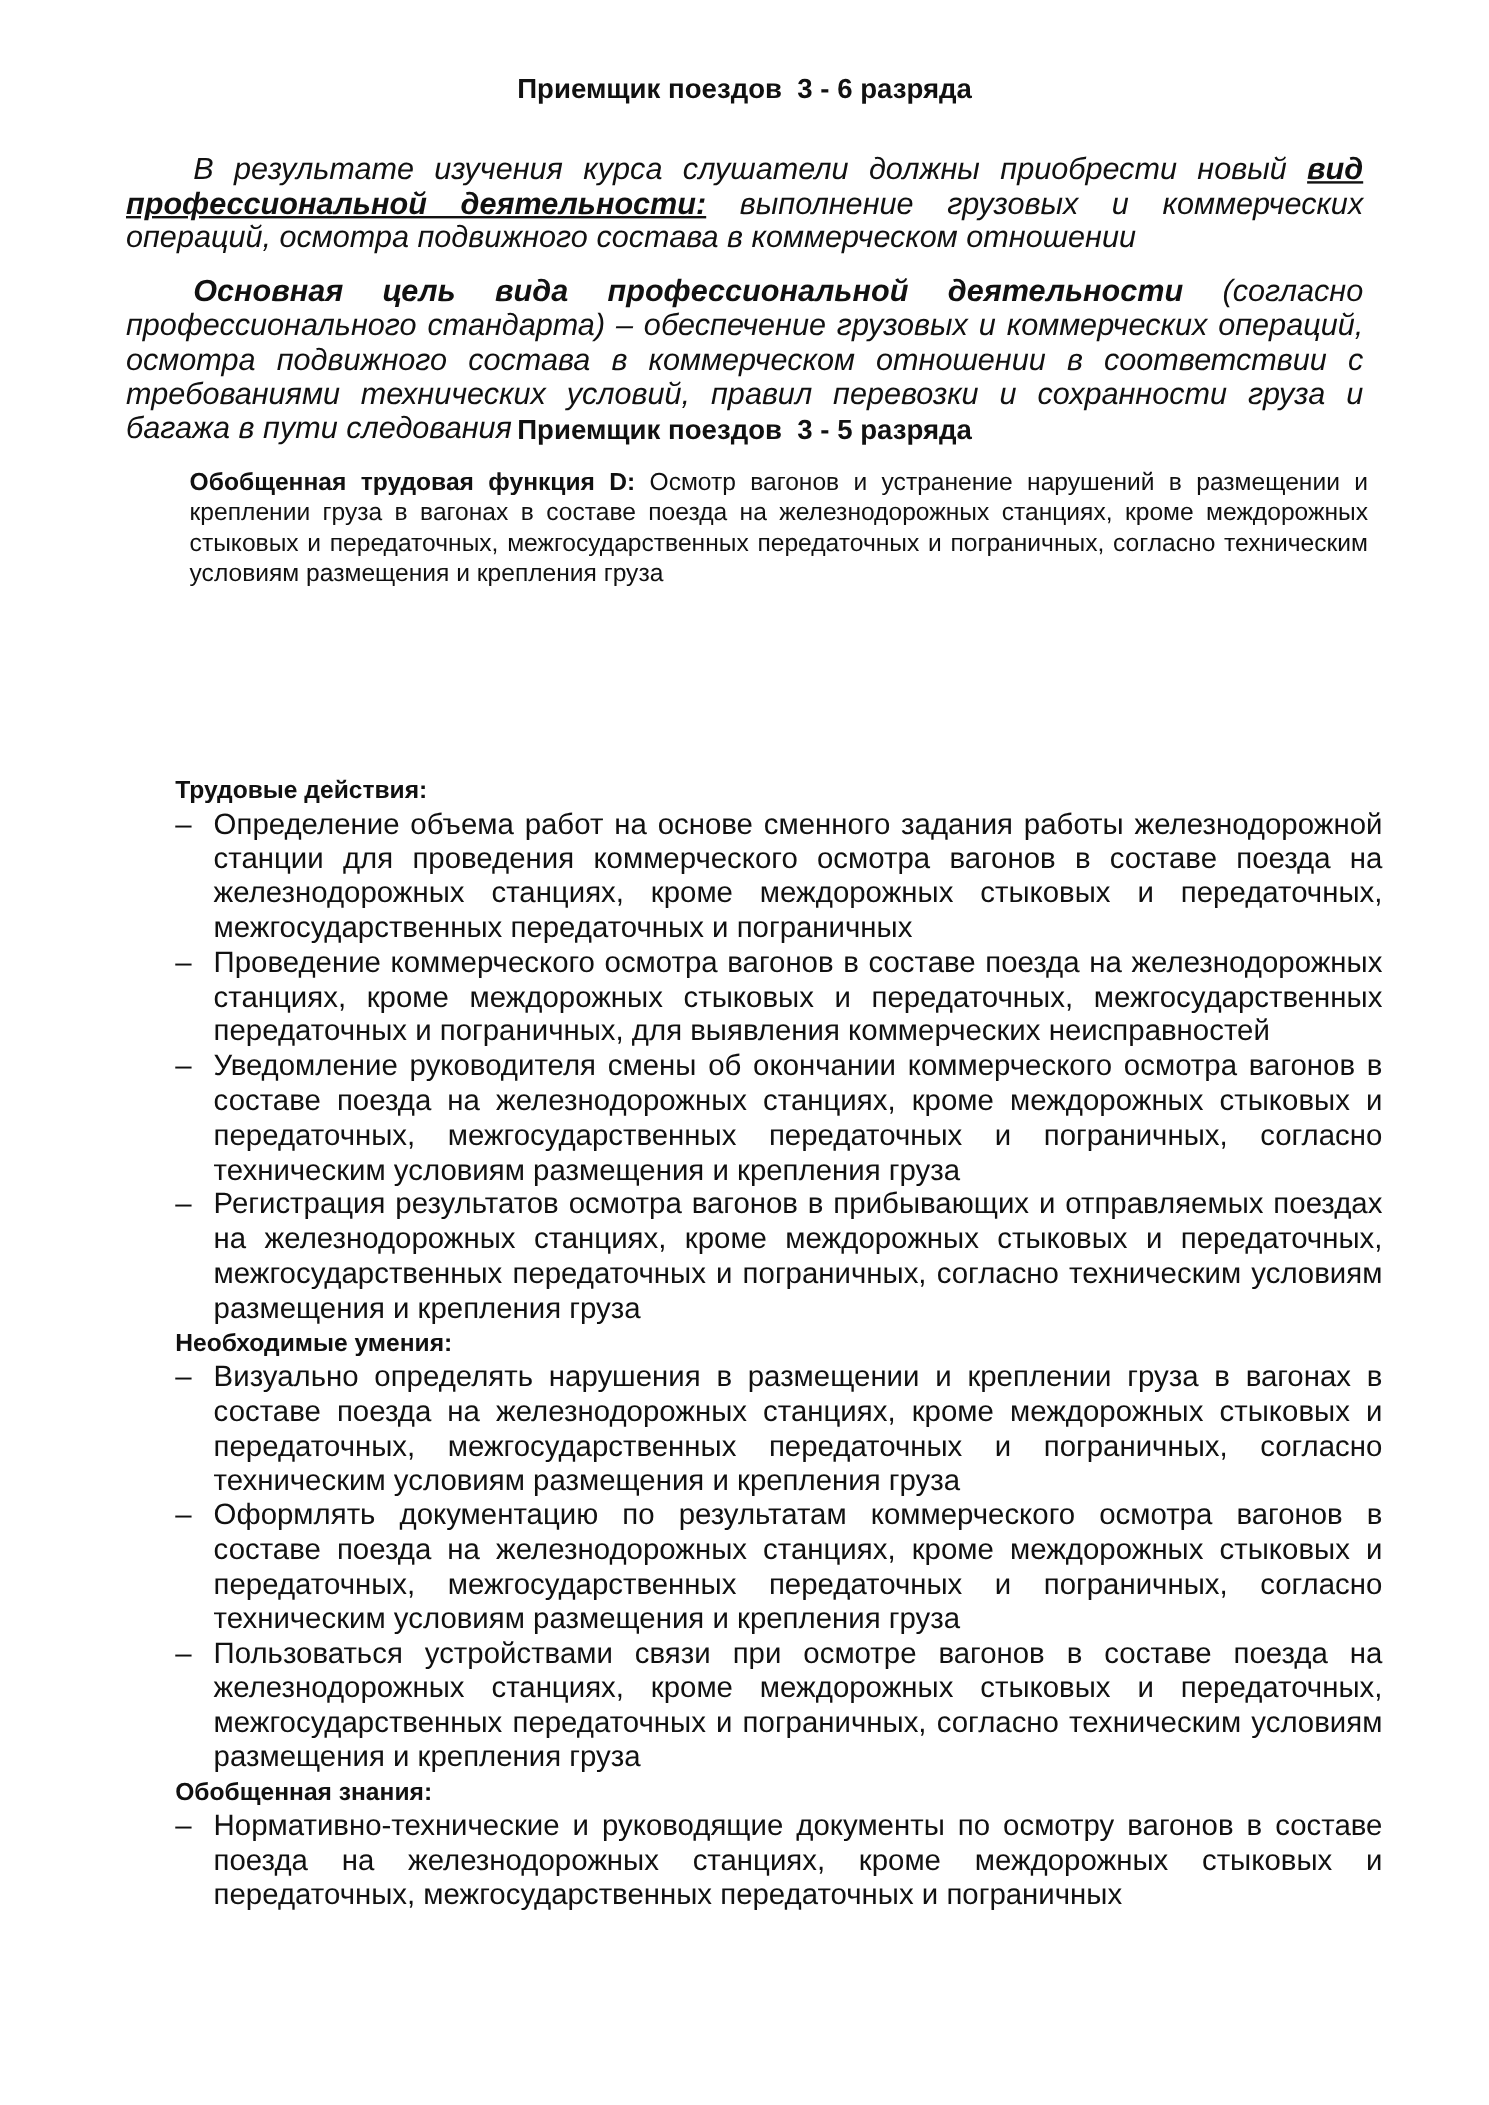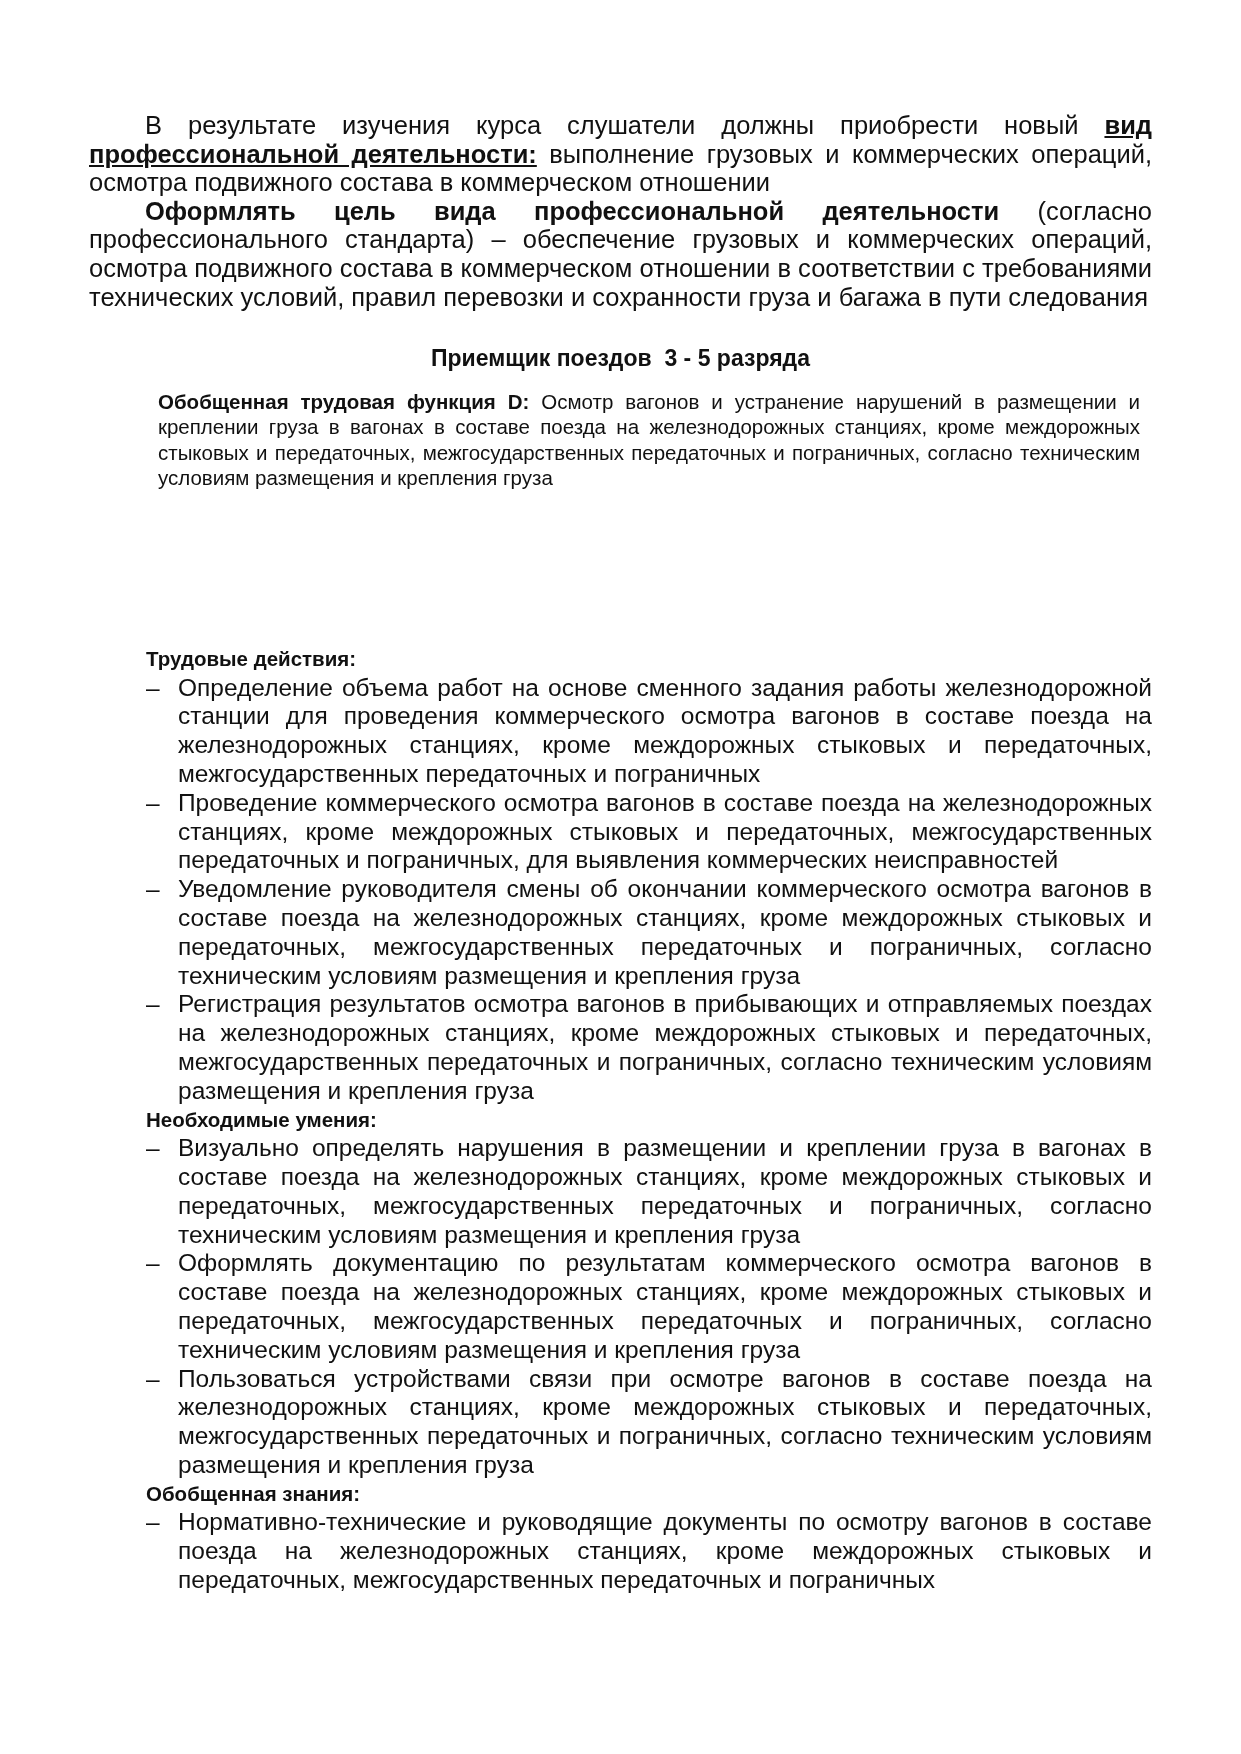--- a/index.html
+++ b/index.html
@@ -3,41 +3,42 @@
 <meta charset="utf-8">
 <style>
   html, body { margin: 0; padding: 0; background: #ffffff; }
   body { width: 1241px; height: 1754px; position: relative; overflow: hidden;
          font-family: "Liberation Sans", sans-serif; color: #111111; }
   .page { position: absolute; left: 0; top: 0; width: 1241px; height: 1754px; background: #fff; }
   .title { position: absolute; left: 0; width: 1241px; text-align: center;
            font-weight: bold; font-size: 23px; line-height: 28px; white-space: pre; }
   .intro { position: absolute; left: 89px; width: 1063px; font-size: 25.5px; line-height: 28.6px;
            text-align: justify; }
-  .intro p { margin: 0; text-indent: 56px; }
+  .intro p { margin: 16px; text-indent: 56px; font-style: italic; }
   .u { text-decoration: underline; font-weight: bold; text-indent: 0; }
   .b { font-weight: bold; }
   .block { position: absolute; left: 146px; width: 1006px; }
   .small { font-size: 20.5px; line-height: 25.3px; text-align: justify; }
   .small p { margin: 12px; }
   .head { font-weight: bold; font-size: 20.5px; line-height: 28.6px; }
   .list { margin: 0; padding: 0; list-style: none; }
   .list li { position: relative; padding-left: 32px; font-size: 24.5px; line-height: 28.8px;
              text-align: justify; }
   .list li .dash { position: absolute; left: 0; top: 0; }
 </style>
 </head>
 <body>
 
 <div class="page">
 
+  <div class="title" style="top:60px;">Приемщик поездов  3 - 6 разряда</div>
 
   <div class="intro" style="top:111px;">
     <p><span>В результате изучения курса слушатели должны приобрести новый </span><span class="u">вид профессиональной деятельности:</span><span> выполнение грузовых и коммерческих операций, осмотра подвижного состава в коммерческом отношении</span></p>
-    <p><span class="b">Оформлять цель вида профессиональной деятельности</span><span> (согласно профессионального стандарта) – обеспечение грузовых и коммерческих операций, осмотра подвижного состава в коммерческом отношении в соответствии с требованиями технических условий, правил перевозки и сохранности груза и багажа в пути следования</span></p>
+    <p><span class="b">Основная цель вида профессиональной деятельности</span><span> (согласно профессионального стандарта) – обеспечение грузовых и коммерческих операций, осмотра подвижного состава в коммерческом отношении в соответствии с требованиями технических условий, правил перевозки и сохранности груза и багажа в пути следования</span></p>
   </div>
 
   <div class="title" style="top:344px;">Приемщик поездов  3 - 5 разряда</div>
 
   <div class="block small" style="top:377px;">
     <p><span class="b">Обобщенная трудовая функция D:</span><span> Осмотр вагонов и устранение нарушений в размещении и креплении груза в вагонах в составе поезда на железнодорожных станциях, кроме междорожных стыковых и передаточных, межгосударственных передаточных и пограничных, согласно техническим условиям размещения и крепления груза</span></p>
   </div>
 
 
   <div class="block" style="top:645px;">

